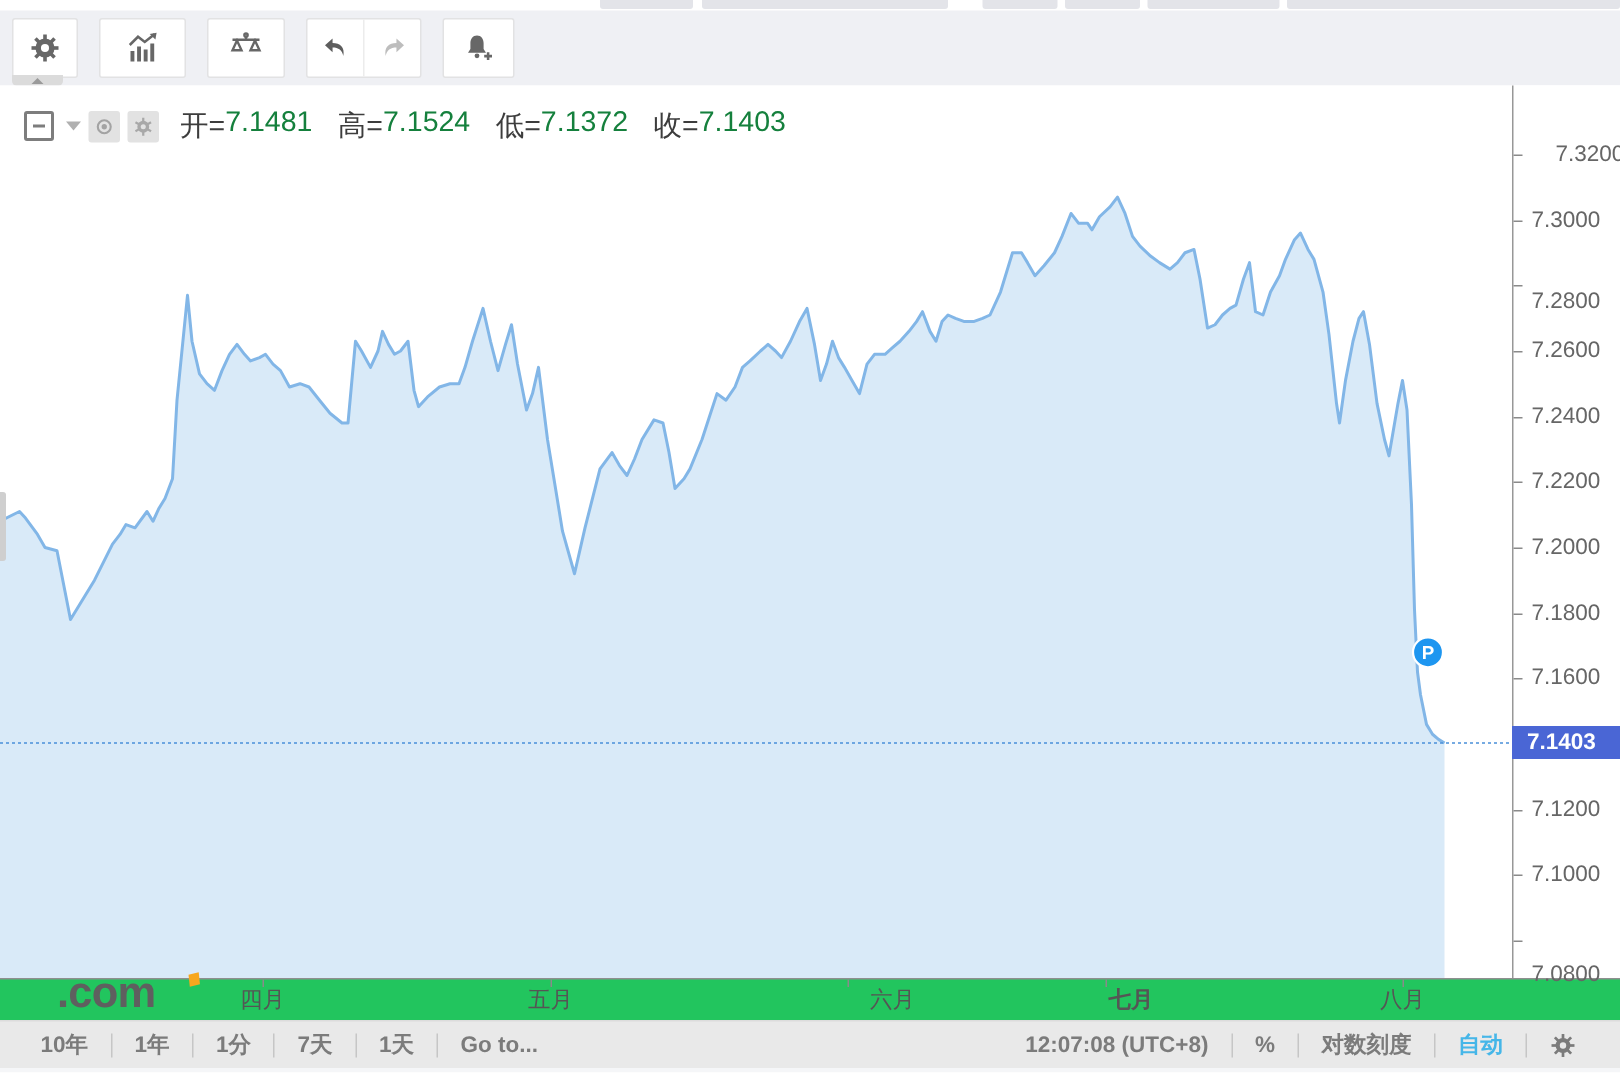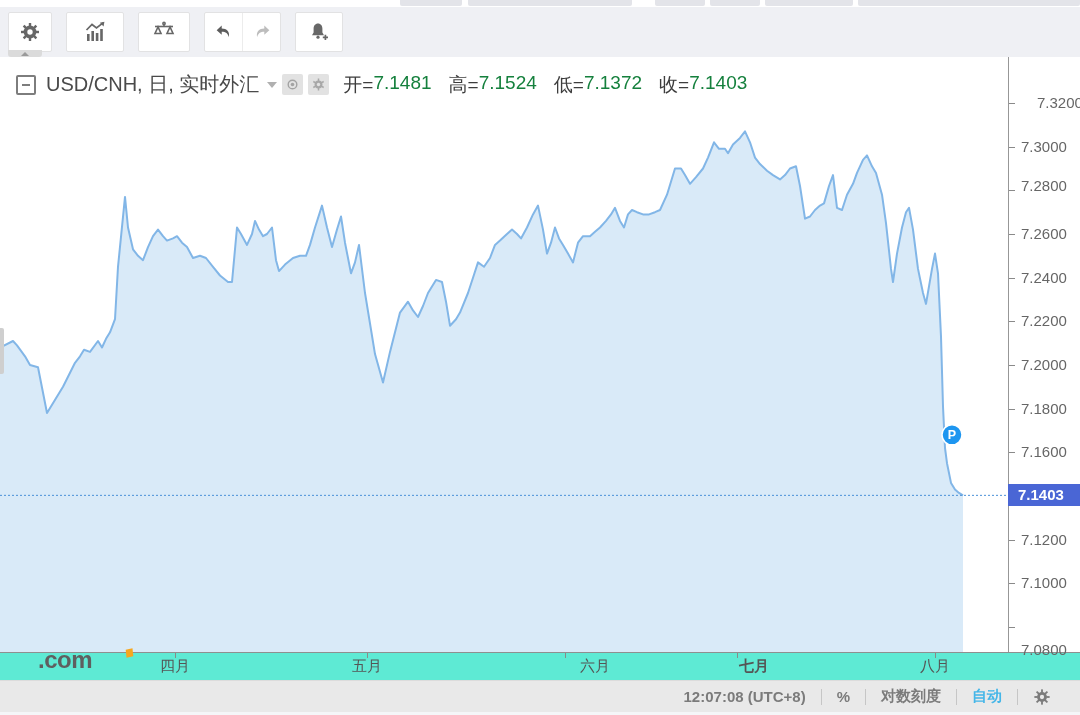--- a/index.html
+++ b/index.html
@@ -48,24 +48,24 @@
   #paxis{position:absolute;left:1008px;top:0;width:72px;height:595px;border-left:1px solid #979797;box-sizing:border-box;background:#fff;z-index:2}
   .ptick{position:absolute;left:0;width:6px;height:1px;background:#8a8a8a}
   .plab{position:absolute;left:12px;font-size:15px;color:#666}
   #pricebox{
     position:absolute;left:1008px;width:72px;height:22px;background:#4a66d5;color:#fff;
     font-size:15px;font-weight:bold;line-height:22px;padding-left:10px;box-sizing:border-box;z-index:6;
   }
   
   #logo{position:absolute;left:38px;top:589px;z-index:3;display:flex;align-items:baseline}
   .logo-main{font-size:30px;font-weight:bold;color:#1c1c1c;letter-spacing:-0.8px}
-  .logo-com{font-size:24px;color:#5f5f5f;font-weight:bold;letter-spacing:-0.5px}
+  .logo-com{font-size:29px;color:#5f5f5f;font-weight:bold;letter-spacing:-0.5px}
   .logo-dot{position:absolute;left:88px;top:3px;width:7px;height:8px;background:#f7a71e;transform:rotate(-14deg) skewX(-8deg);z-index:4}
   
-  #xaxis{position:absolute;top:652px;left:0;width:1080px;height:28px;background:#5eead4;border-top:1px solid #8f8f8f;box-sizing:border-box}
+  #xaxis{position:absolute;top:652px;left:0;width:1080px;height:28px;background:#22c55e;border-top:1px solid #8f8f8f;box-sizing:border-box}
   .xtick{position:absolute;top:0;width:1px;height:5px;background:#8a8a8a}
   .xlab{position:absolute;top:4px;transform:translateX(-50%);font-size:15px;color:#555}
   
   #bbar{
     position:absolute;top:680px;left:0;width:1080px;height:32px;background:#e9e9e9;
     display:flex;align-items:center;font-size:15px;font-weight:bold;color:#7b7b7b;border-top:1px solid #dcdcdc;box-sizing:border-box;
   }
   #bbar-left{display:flex;align-items:center;margin-left:12px}
   #bbar-right{display:flex;align-items:center;margin-left:auto;margin-right:14px}
   .rng,.bitem{padding:0 15px;white-space:nowrap}
@@ -168,21 +168,20 @@
       <circle cx="952" cy="377.8666666666667" r="10" fill="#1e96f0" stroke="#fff" stroke-width="1.5"></circle>
       <text x="952" y="382.3666666666667" fill="#fff" font-size="12.5" font-weight="bold" text-anchor="middle" font-family="&quot;Liberation Sans&quot;, sans-serif">P</text>
     </svg>
 
   <div id="handle"></div>
 
   <div id="header">
     <span class="minus-box">
         <span class="dash"></span>
       </span>
-    <span id="series-title">USD/CNH, 日, 实时外汇</span>
     <span class="caret"></span>
     <span class="mini-btn">
       <span>
         <svg width="15" height="15" viewBox="0 0 16 16">
           <circle cx="8" cy="8" r="4.6" fill="none" stroke="#a3a3a3" stroke-width="1.5"></circle>
           <circle cx="8" cy="8" r="1.9" fill="#a3a3a3"></circle>
         </svg>
       </span>
     </span>
     <span class="mini-btn">
@@ -220,21 +219,21 @@
         </span>
       </div>
   </div>
 
   <div id="paxis">
       <div class="ptick" style="top: 46px;"></div>
       <div class="plab" style="top: 37px; margin-left: 16px;">7.3200</div>
       <div class="ptick" style="top: 89.6667px;"></div>
       <div class="plab" style="top: 80.6667px;">7.3000</div>
       <div class="ptick" style="top: 133.333px;"></div>
-      <div class="plab" style="top: 120px;">7.2800</div>
+      <div class="plab" style="top: 135px;">7.2800</div>
       <div class="ptick" style="top: 177px;"></div>
       <div class="plab" style="top: 168px;">7.2600</div>
       <div class="ptick" style="top: 220.667px;"></div>
       <div class="plab" style="top: 211.667px;">7.2400</div>
       <div class="ptick" style="top: 264.333px;"></div>
       <div class="plab" style="top: 255.333px;">7.2200</div>
       <div class="ptick" style="top: 308px;"></div>
       <div class="plab" style="top: 299px;">7.2000</div>
       <div class="ptick" style="top: 351.667px;"></div>
       <div class="plab" style="top: 342.667px;">7.1800</div>
@@ -263,20 +262,33 @@
     <div class="xlab" style="left: 367px;">五月</div>
     <div class="xtick" style="left: 565px;"></div>
     <div class="xlab" style="left: 595px;">六月</div>
     <div class="xtick" style="left: 737px;"></div>
     <div class="xlab" style="left: 754px; font-weight: bold;">七月</div>
     <div class="xtick" style="left: 935px;"></div>
     <div class="xlab" style="left: 935px;">八月</div>
   </div>
 
 <div id="bbar">
+  <div id="bbar-left">
+      <span class="rng">10年</span>
+      <span class="sep"></span>
+      <span class="rng">1年</span>
+      <span class="sep"></span>
+      <span class="rng">1分</span>
+      <span class="sep"></span>
+      <span class="rng">7天</span>
+      <span class="sep"></span>
+      <span class="rng">1天</span>
+      <span class="sep"></span>
+      <span class="rng">Go to...</span>
+    </div>
   <div id="bbar-right">
     <span class="bitem">12:07:08 (UTC+8)</span>
     <span class="sep"></span>
     <span class="bitem">%</span>
     <span class="sep"></span>
     <span class="bitem">对数刻度</span>
     <span class="sep"></span>
     <span class="bitem auto-on">自动</span>
     <span class="sep"></span>
     <span class="bitem">

